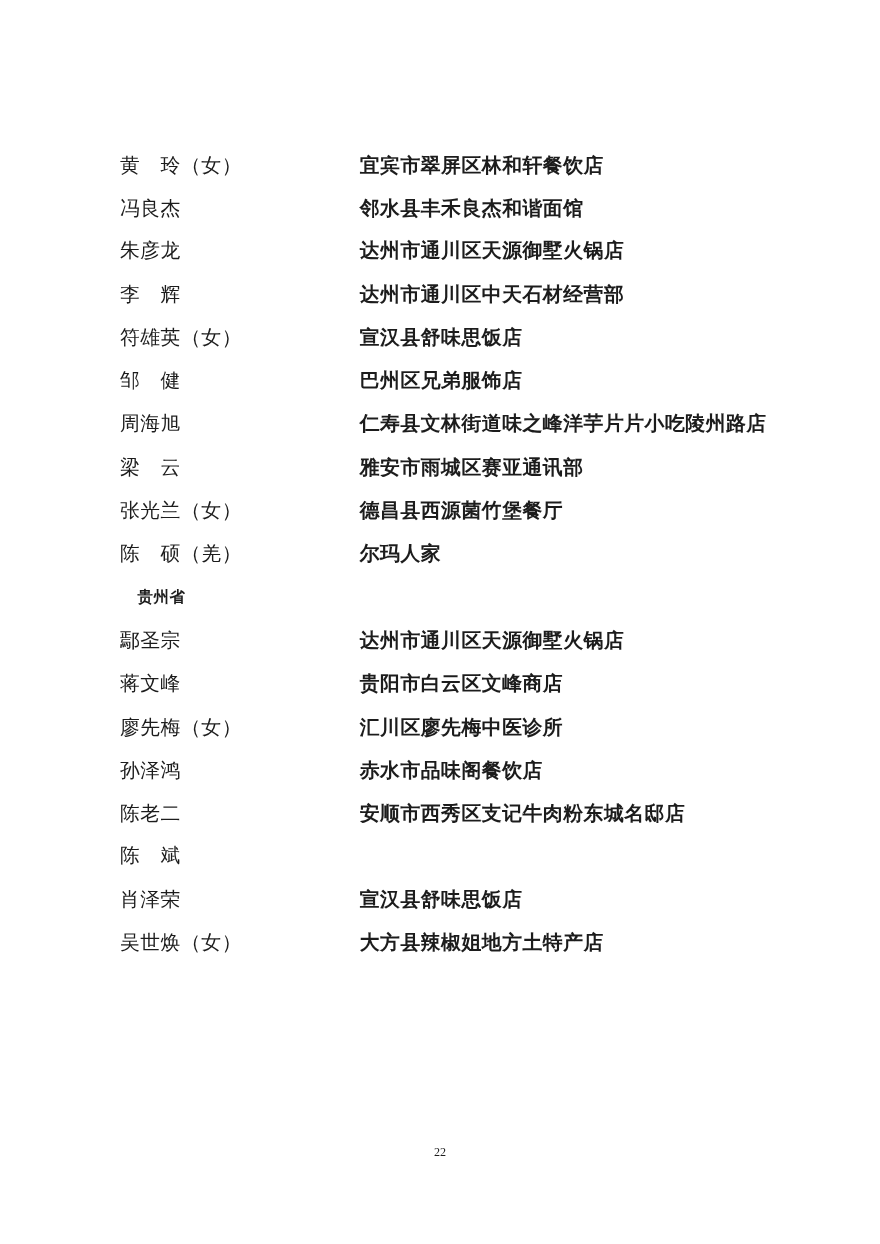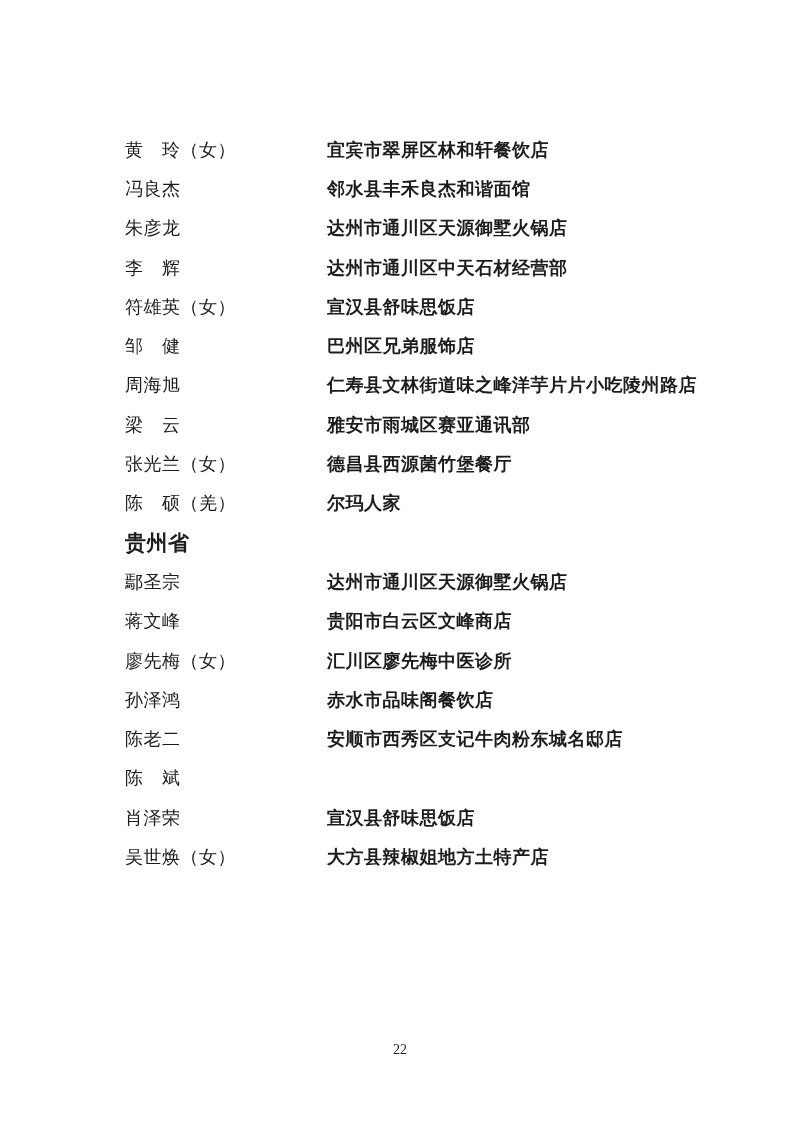--- a/index.html
+++ b/index.html
@@ -26,43 +26,43 @@
   .row {
     height: 39.3px;
     display: flex;
     align-items: center;
     font-size: 18px;
     letter-spacing: 0.5px;
     white-space: nowrap;
   }
   .name {
     position: absolute;
-    left: 125px;
+    left: 109px;
   }
   .org {
     position: absolute;
     left: 327px;
     font-weight: bold;
   }
   .row { position: relative; }
   .section-header .header-text {
     position: absolute;
     left: 125px;
     font-family: Liberation Serif, serif;
     font-weight: bold;
-    font-size: 21px;
+    font-size: 14px;
     letter-spacing: 0.5px;
   }
   .footer {
     position: absolute;
     top: 1042px;
     left: 0;
     width: 100%;
     text-align: center;
-    font-size: 14px;
+    font-size: 11px;
     color: #1c1c1c;
   }
 </style>
 </head>
 <body>
 
 <div class="page">
   <main class="content" id="list">
   <div class="row">
     <span class="name">黄　玲（女）</span>

